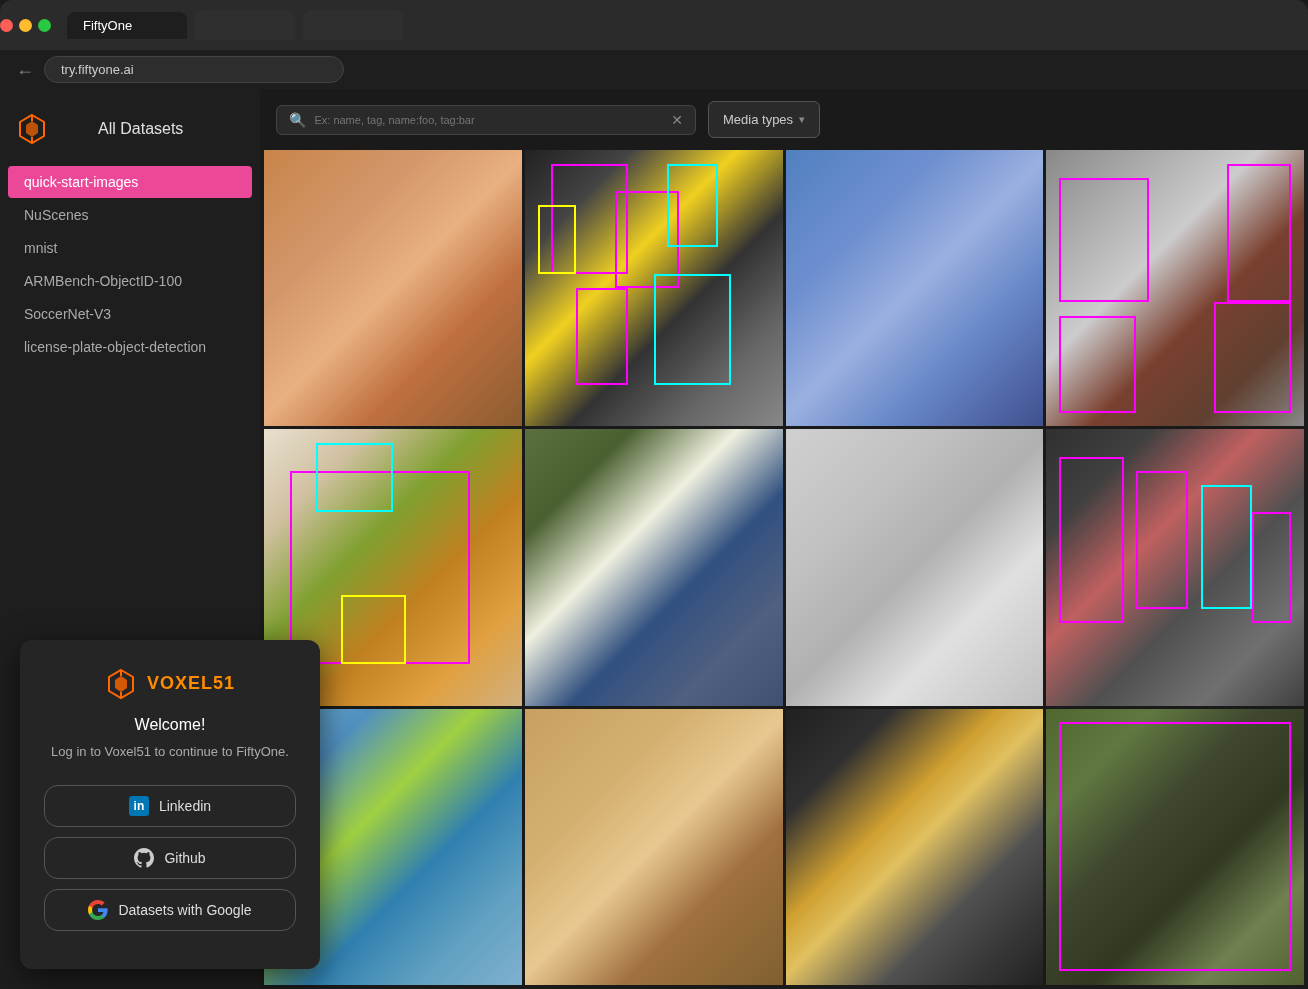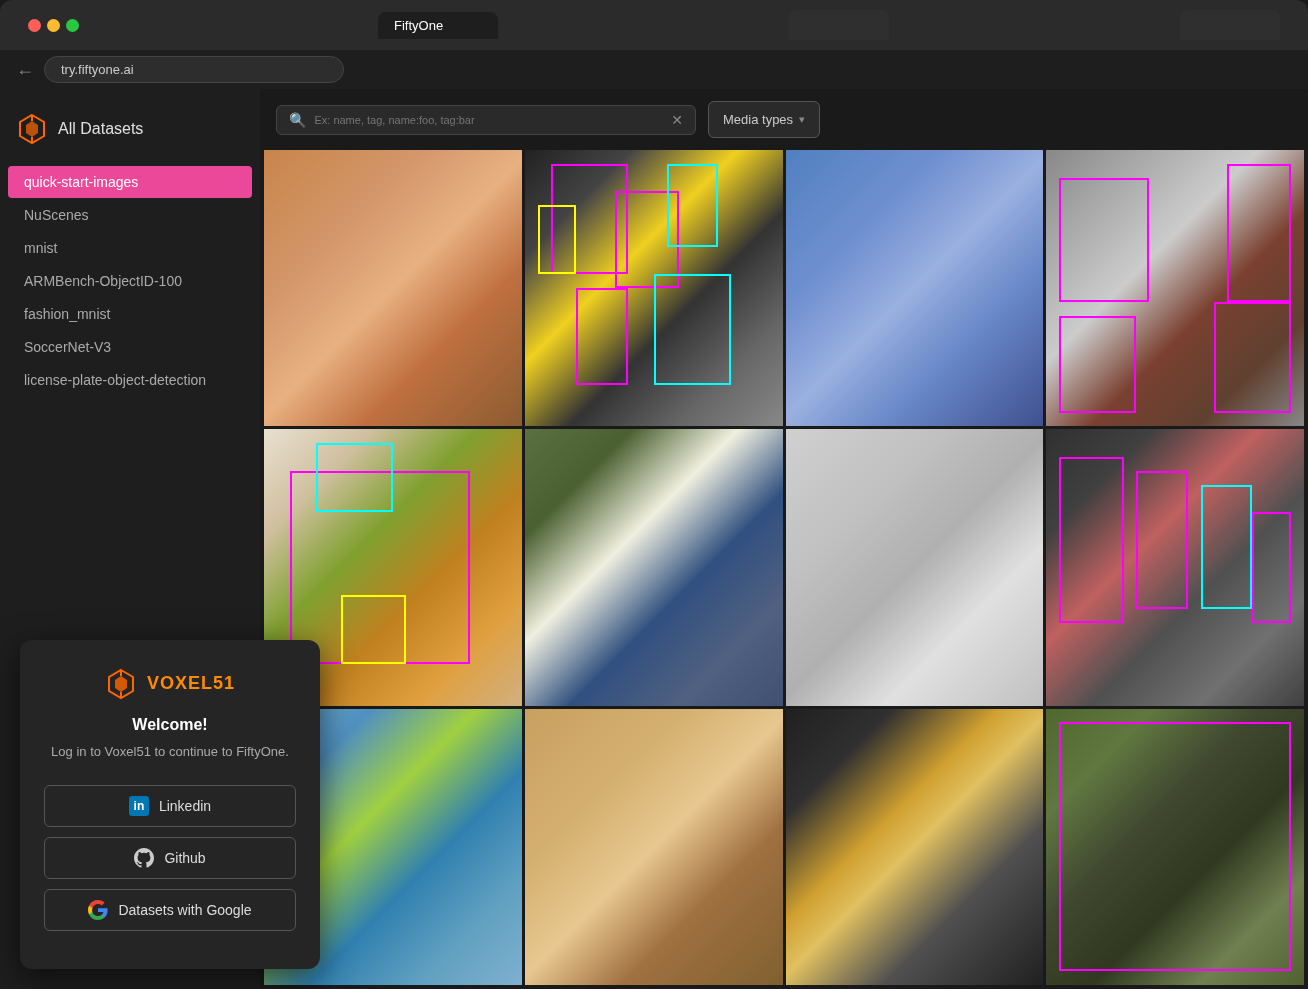--- a/index.html
+++ b/index.html
@@ -16,23 +16,22 @@
     
     .browser-chrome {
       background: #2b2b2b;
       border-radius: 12px 12px 0 0;
       flex-shrink: 0;
     }
 
     .browser-titlebar {
       display: flex;
       align-items: center;
-      padding: 10px 28px;
+      padding: 10px 0;
       gap: 8px;
-      justify-content: space-between;
     }
 
     .traffic-lights {
       display: flex;
       gap: 6px;
       margin-right: 8px;
     }
 
     .traffic-light {
       width: 13px;
@@ -115,20 +114,21 @@
 
     .logo-icon {
       width: 32px;
       height: 32px;
     }
 
     .sidebar-title {
       color: #e0e0e0;
       font-size: 16px;
       font-weight: 500;
+      margin-left: 40px;
     }
 
     .dataset-item {
       padding: 8px 16px;
       color: #aaa;
       font-size: 14px;
       cursor: pointer;
       border-radius: 4px;
       margin: 1px 8px;
     }
@@ -316,42 +316,42 @@
       letter-spacing: 1px;
     }
 
     .modal-logo-text span {
       color: #ff8c00;
     }
 
     .modal-welcome {
       color: #fff;
       font-size: 16px;
-      font-weight: 700;
+      font-weight: 400;
       text-align: center;
       margin-bottom: 8px;
     }
 
     .modal-subtitle {
       color: #aaa;
       font-size: 13px;
       text-align: center;
       margin-bottom: 24px;
       line-height: 1.5;
     }
 
     .modal-btn {
       width: 100%;
       display: flex;
       align-items: center;
       justify-content: center;
       gap: 10px;
       padding: 10px 16px;
       border: 1px solid #555;
-      border-radius: 6px;
+      border-radius: 14px;
       background: transparent;
       color: #ddd;
       font-size: 14px;
       cursor: pointer;
       margin-bottom: 10px;
     }
 
     .linkedin-icon {
       background: #0077b5;
       border-radius: 3px;
@@ -415,21 +415,20 @@
       </svg>
       <span class="sidebar-title">All Datasets</span>
     </div>
 
     <div id="dataset-list">
 
     <div class="dataset-item active">quick-start-images</div>
         <div class="dataset-item">NuScenes</div>
         <div class="dataset-item">mnist</div>
         <div class="dataset-item">ARMBench-ObjectID-100</div>
-        <div class="dataset-item">fashion_mnist</div>
         <div class="dataset-item">SoccerNet-V3</div>
         <div class="dataset-item">license-plate-object-detection</div>
       </div>
   </div>
 
   <div class="main-content">
 
     <div class="toolbar">
       <div class="search-bar">
         <span class="search-icon">🔍</span>

